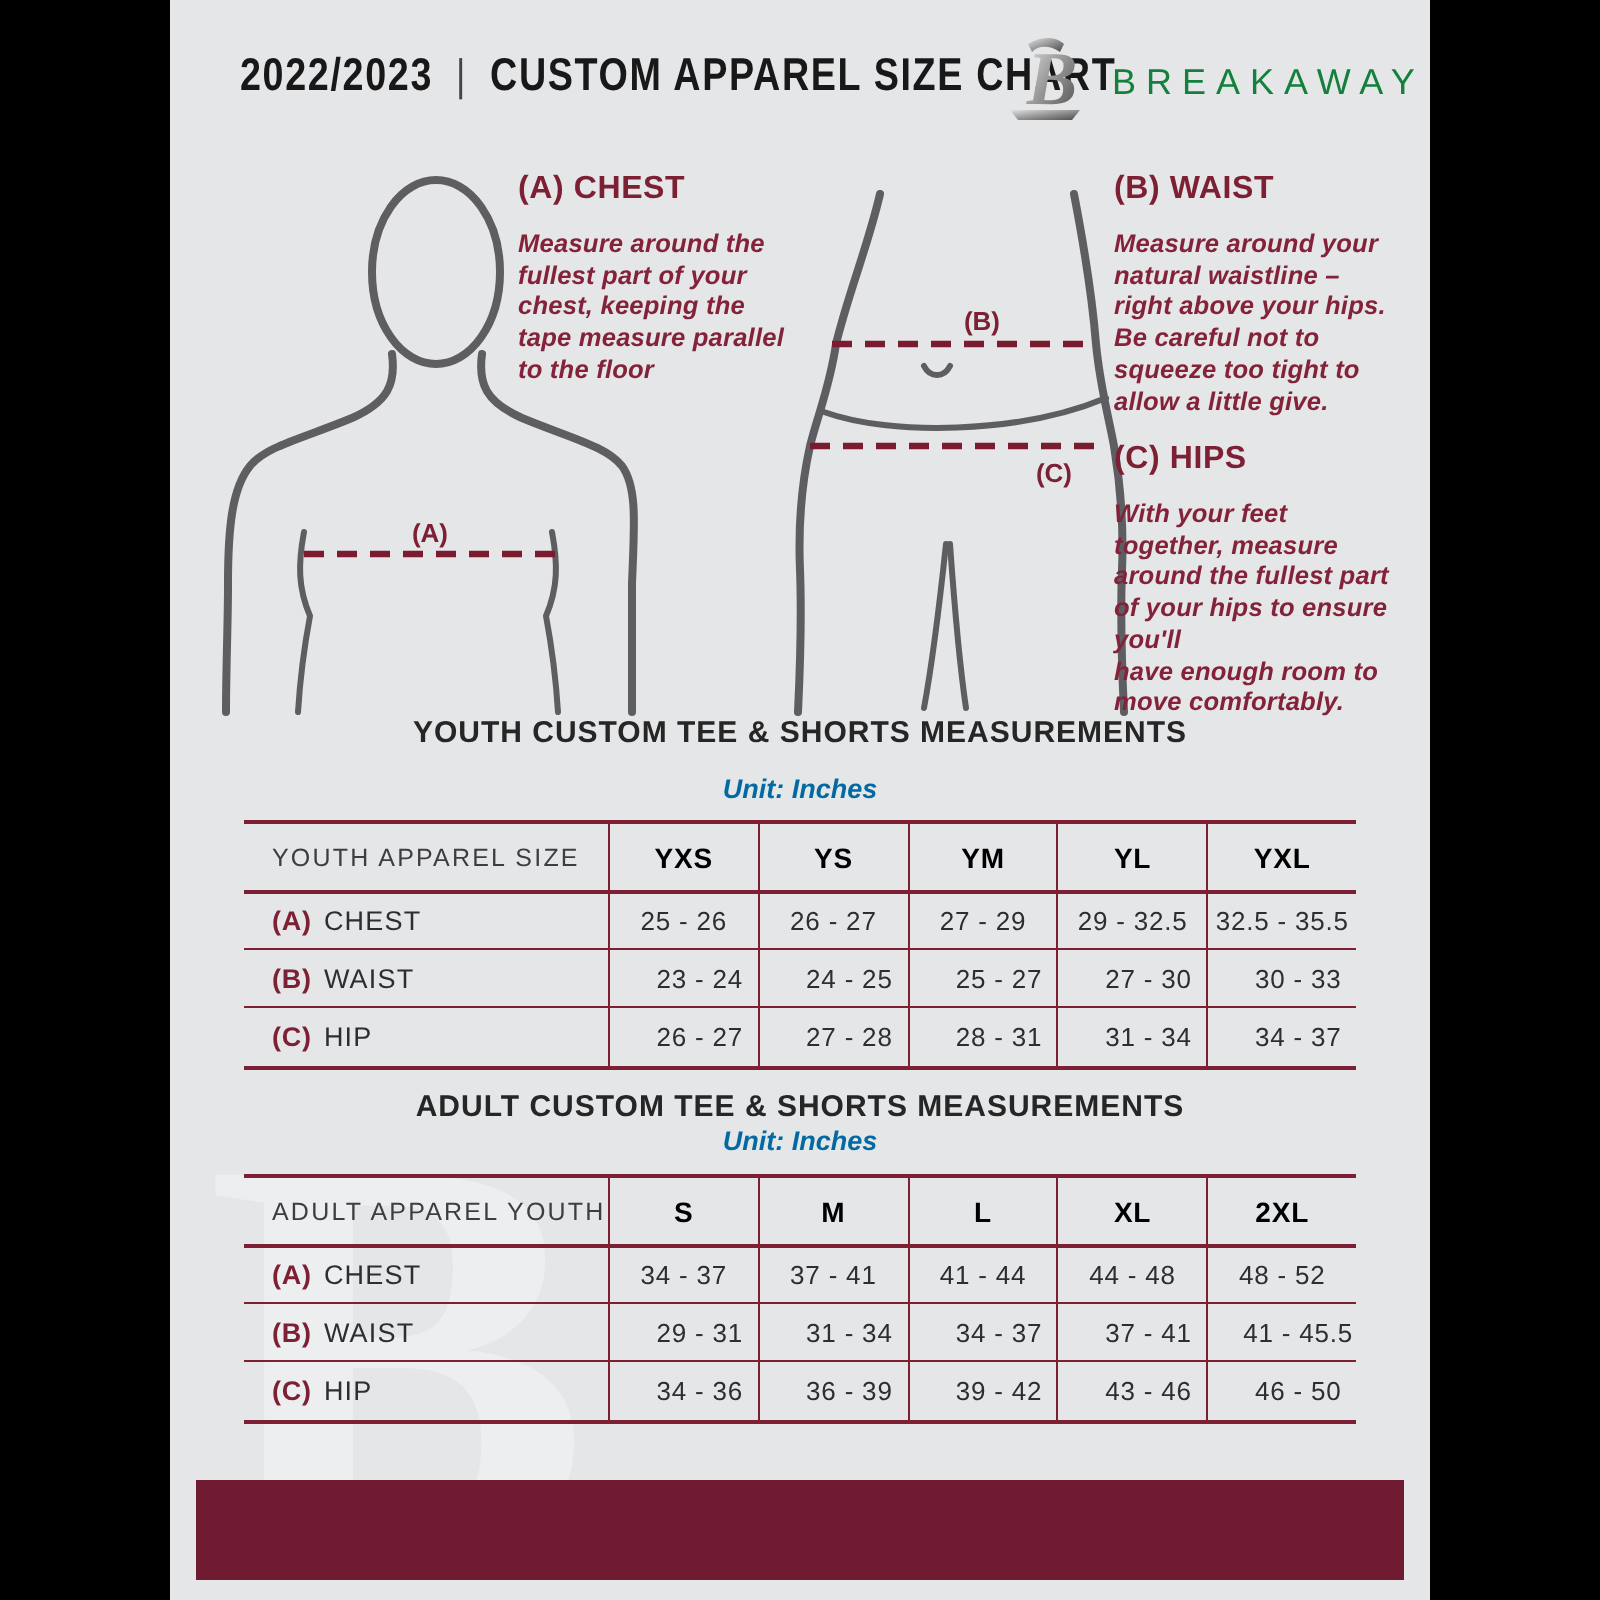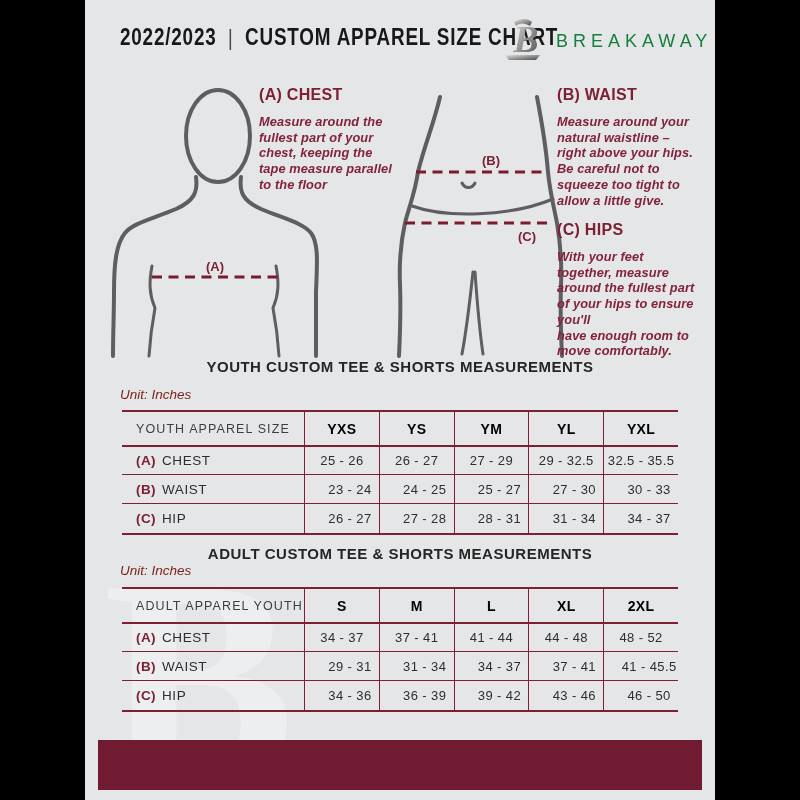--- a/index.html
+++ b/index.html
@@ -38,22 +38,22 @@
 
   
   .guide{position:absolute;z-index:1;}
   .guide h3{font-size:16px;font-weight:bold;color:var(--maroon);letter-spacing:.3px;margin-bottom:10px;}
   .guide p{font-size:12.8px;font-style:italic;font-weight:bold;color:var(--maroon-text);
     line-height:15.7px;white-space:pre-line;letter-spacing:.1px;}
 
   
   .sec-title{position:absolute;left:35px;width:560px;text-align:center;font-weight:bold;
     font-size:15px;color:#262626;letter-spacing:.5px;z-index:1;}
-  .sec-unit{position:absolute;left:35px;width:560px;font-style:italic;
-    font-weight:normal;font-size:13.5px;color:#7f1d1d;z-index:1;}
+  .sec-unit{position:absolute;left:35px;width:560px;text-align:center;font-style:italic;
+    font-weight:bold;font-size:13.5px;color:#0369a1;z-index:1;}
 
   
   .sizing-table{position:absolute;left:37px;width:556px;display:grid;
     grid-template-columns:182px repeat(5,1fr);grid-template-rows:33px 29px 29px 30px;
     border-top:2.5px solid var(--maroon);border-bottom:2px solid var(--maroon);z-index:1;}
   .cell{display:flex;align-items:center;justify-content:center;font-size:13px;
     color:var(--ink);letter-spacing:.4px;}
   .cell.lab{justify-content:flex-start;padding-left:14px;text-align:center;}
   .th{font-weight:bold;font-size:14px;color:#000000;}
   .th.lab{font-weight:normal;font-size:12.5px;letter-spacing:1.1px;color:#3e3e3e;}

